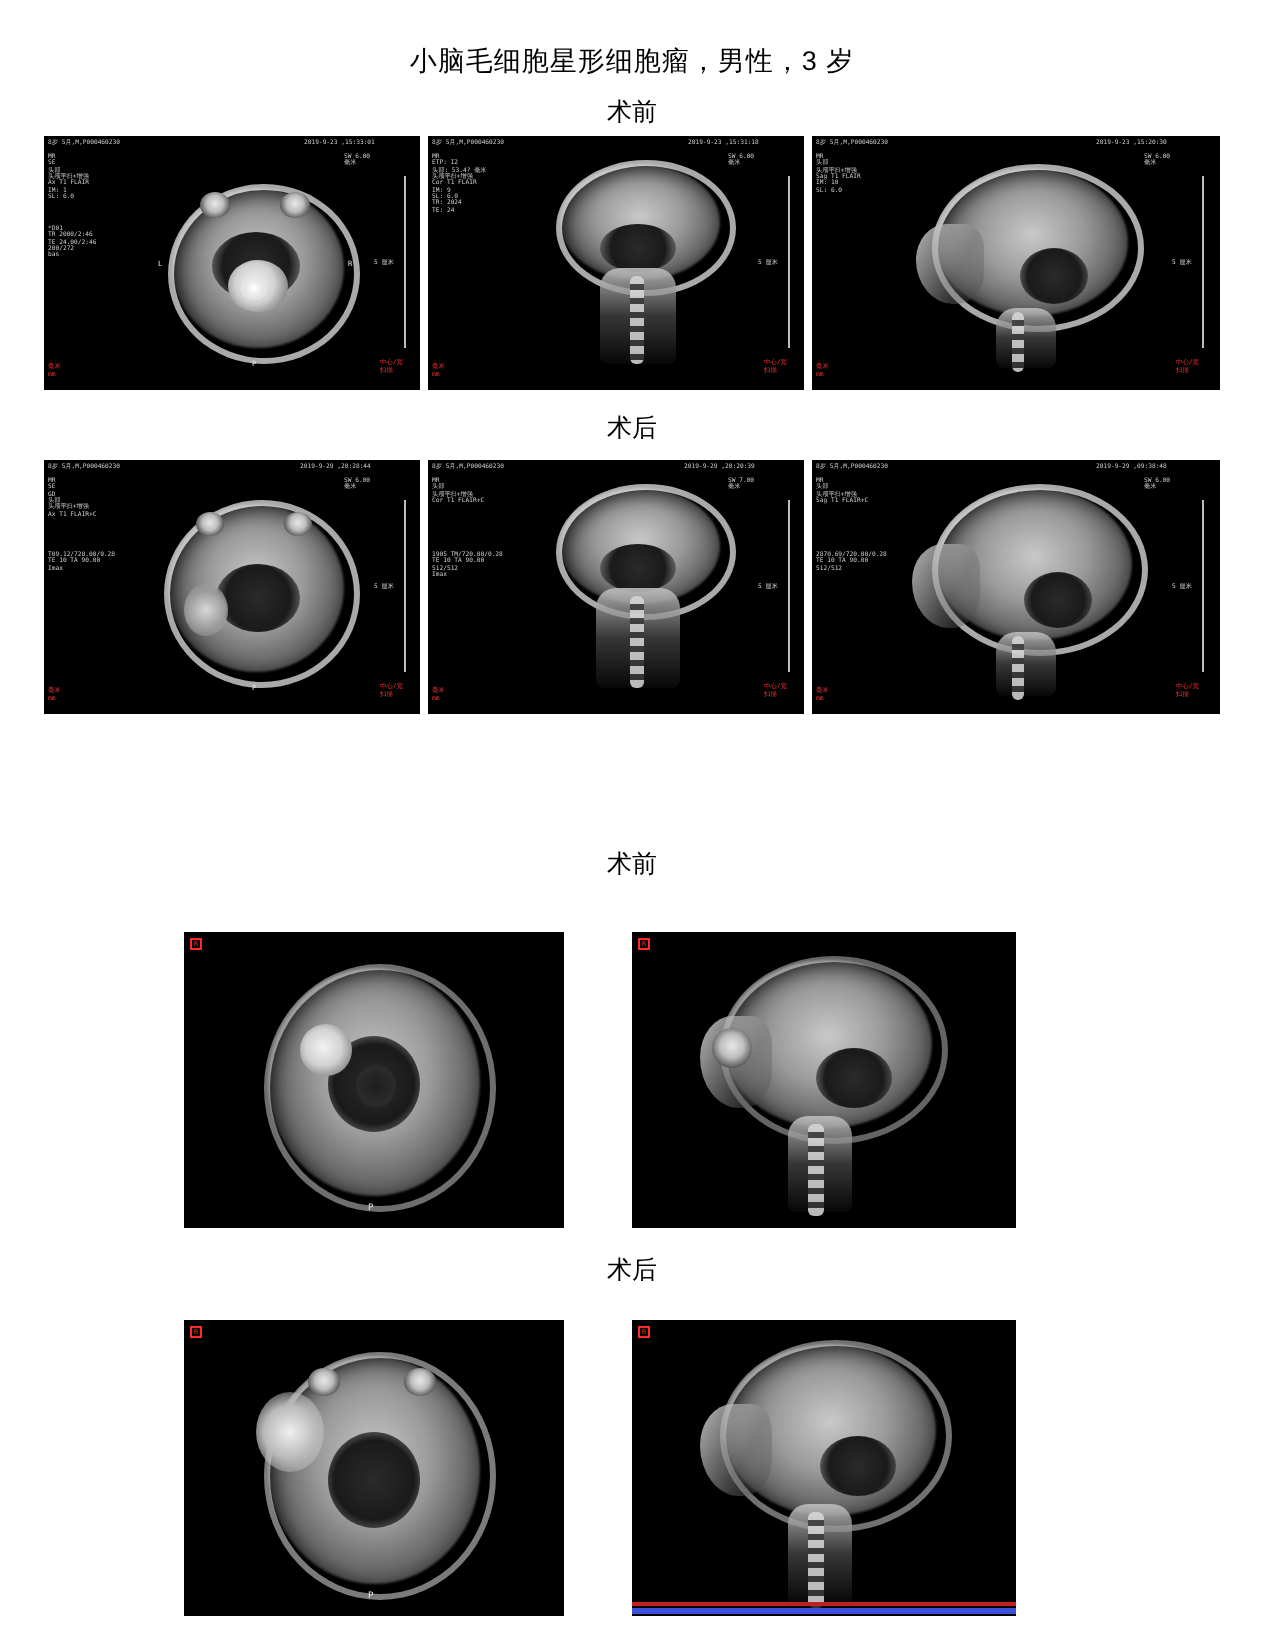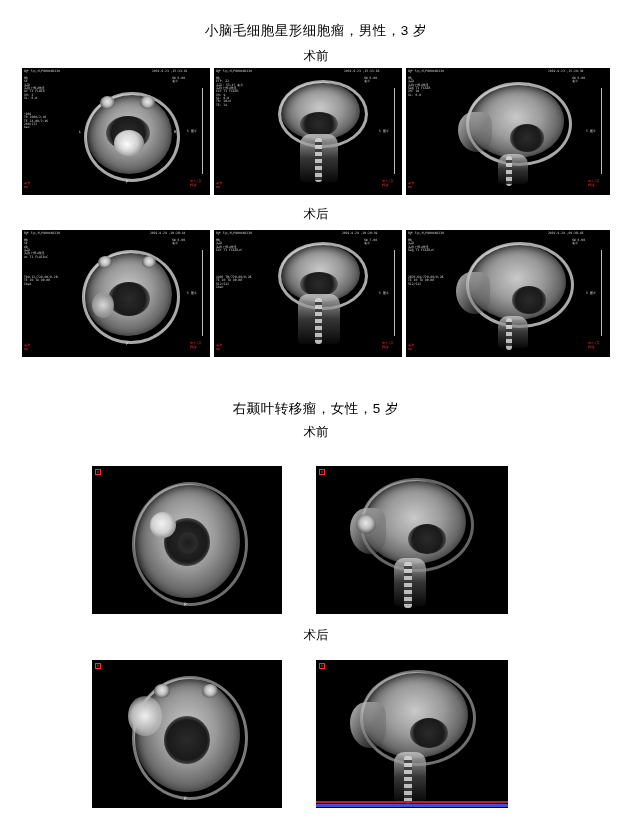--- a/index.html
+++ b/index.html
@@ -310,21 +310,20 @@
     <div class="ov" style="left:166px; top:9px;">SW 6.00
 毫米</div>
     <div class="ov c" style="left:180px; top:62px;">5 厘米</div>
     <div class="ruler-v" style="left:195px; top:20px; height:86px;"></div>
     <div class="corner-red" style="left:2px; top:114px;">毫米
 mm</div>
     <div class="corner-red" style="left:182px; top:112px;">中心/宽
 扫描</div>
   </div>
 
-  <div class="case-title" style="position:absolute; left:0; top:400px; width:632px;">右颞叶转移瘤，女性，5 岁</div>
 
   <div class="section-label" style="position:absolute; left:0; top:424px; width:632px;">术前</div>
 
   <div class="mri" style="position:absolute; left:92px; top:466px; width:190px; height:148px;">
     <div class="brain" style="left:42px; top:18px; width:106px; height:114px;"></div>
     <div class="skullring" style="left:40px; top:16px; width:110px; height:118px; border-color:rgba(200,200,200,0.55);"></div>
     <div class="dark-blob" style="left:72px; top:52px; width:46px; height:48px;"></div>
     <div class="lesion" style="left:58px; top:46px; width:26px; height:26px;"></div>
     <div class="lesion" style="left:86px; top:66px; width:20px; height:22px; background:radial-gradient(circle at 50% 50%, #1d1d1d 0%, #2b2b2b 60%, rgba(0,0,0,0) 100%);"></div>
     <div class="redbox" style="left:3px; top:3px;">R</div>

